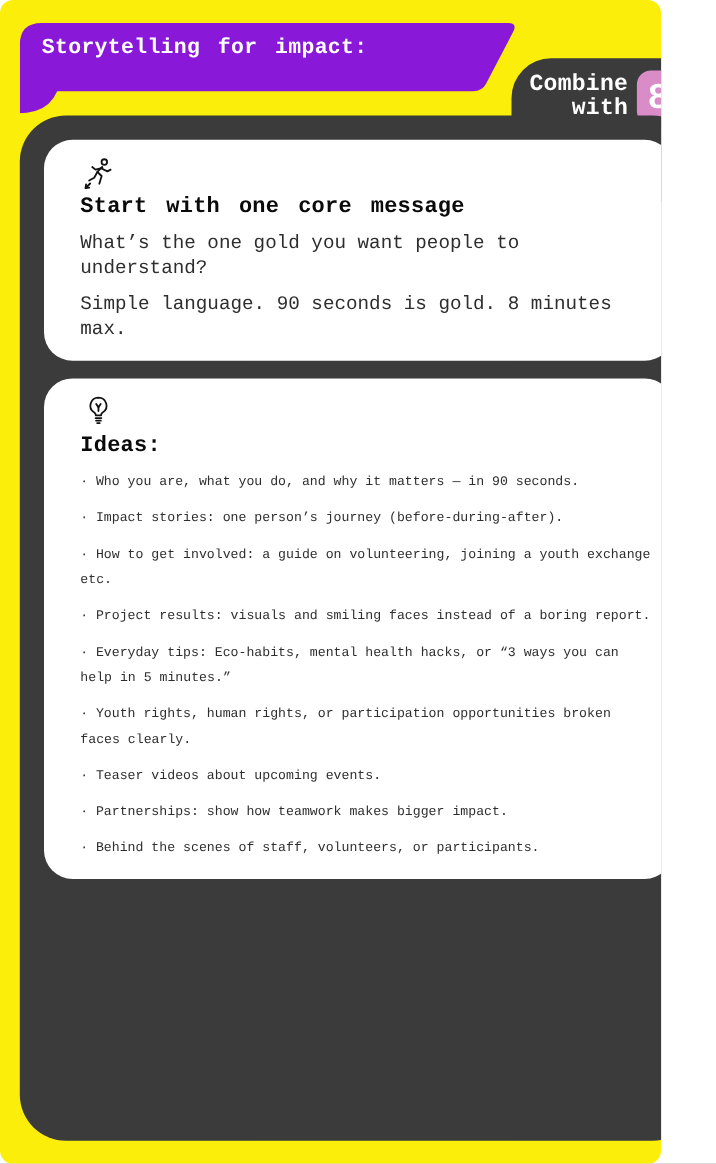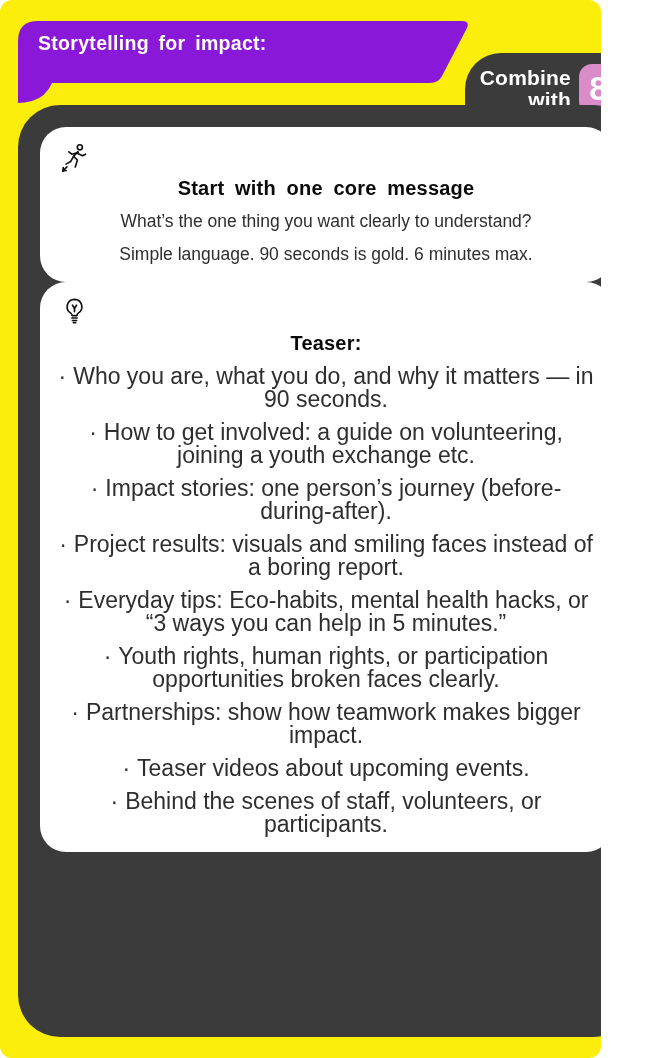--- a/index.html
+++ b/index.html
@@ -1,21 +1,21 @@
 <!DOCTYPE html>
 <html style="--yellow: #FBEE0A; --purple: #8A18D8; --dark: #3B3B3B; --pink: #DA8CC8; --card-bg: #FFFFFF; --body-text: #2E2E2E; --heading-text: #0A0A0A; --header-text: #FFFFFF;"><head>
 <meta charset="utf-8">
 <style>
   html,body { margin:0; padding:0; }
   .frame {
     position:relative;
     width:601px; height:1058px;
     background:var(--yellow,#FBEE0A);
     overflow:hidden;
-    font-family:Liberation Sans, sans-serif;
+    font-family:Liberation Mono, monospace;
     border-radius:12px;
   }
 
   
   .banner-wrap { position:absolute; left:18px; top:21px; width:452px; height:82px; }
   .banner-svg { position:absolute; left:0; top:0; width:452px; height:82px; display:block; }
   .banner-shape { fill:var(--purple,#8A18D8); }
   .banner-text {
     position:absolute; left:20px; top:11px;
     color:var(--header-text,#FFFFFF);
@@ -52,38 +52,37 @@
     background:var(--dark,#3B3B3B);
     border-radius:42px;
     box-sizing:border-box;
     padding:22px 23px 0 22px;
   }
 
   
   .card {
     background:var(--card-bg,#FFFFFF);
     border-radius:26px;
-    padding:10px 18px 16px 18px;
-    margin-bottom:0;
-    text-align:center;
+    padding:10px 18px 16px 33px;
+    margin-bottom:16px;
   }
   .card-icon { display:block; width:33px; height:33px; margin:4px 0 1px 0; }
   .card-icon svg { width:33px; height:33px; display:block; }
   .card-title {
     font-size:20px; font-weight:bold;
     color:var(--heading-text,#0A0A0A);
     margin:3px 0 5px 0;
     letter-spacing:0.2px; word-spacing:5px;
   }
   .card-p {
     font-size:17.5px; line-height:23px;
     color:var(--body-text,#2E2E2E);
     margin:10px 0 0 0;
   }
-  .bullet { margin:10px 0 0 0; font-size:23px; line-height:23px; color:var(--body-text,#2E2E2E); }
+  .bullet { margin:10px 0 0 0; font-size:12px; line-height:23px; color:var(--body-text,#2E2E2E); }
   .bullet .marker { display:inline-block; margin-right:7px; }
 
   .icon-stroke { stroke:#111; fill:none; stroke-width:1.7; stroke-linecap:round; stroke-linejoin:round; }
 </style>
 </head>
 <body>
 
 <div class="frame">
 
   <div class="banner-wrap">
@@ -116,45 +115,45 @@
             <path d="M16 15.8 L13 21.2 L8.3 23.8"></path>
             <path d="M20.8 12 L14.2 13.6 L11.2 11.2"></path>
             <path d="M20.3 12.8 L25.4 15.2 L28.4 13.6"></path>
             <path d="M9.2 26.6 L5 30.8"></path>
             <path d="M5 30.8 L8.4 30.4"></path>
             <path d="M5 30.8 L5.4 27.4"></path>
           </g>
         </svg>
       </span>
       <div class="card-title">Start with one core message</div>
-      <p class="card-p">What’s the one thing you want clearly to understand?</p>
-      <p class="card-p">Simple language. 90 seconds is gold. 6 minutes max.</p>
+      <p class="card-p">What’s the one gold you want people to understand?</p>
+      <p class="card-p">Simple language. 90 seconds is gold. 8 minutes max.</p>
     </div>
 
 
     <div class="card">
       <span class="card-icon">
         <svg viewBox="0 0 34 34" aria-hidden="true">
           <g class="icon-stroke">
             <path d="M17 3.5 a7.6 7.6 0 0 1 3.9 14.1 c-.9 .6 -1.4 1.6 -1.4 2.6 h-5 c0 -1 -.5 -2 -1.4 -2.6 A7.6 7.6 0 0 1 17 3.5 z"></path>
             <path d="M14.9 9.5 L17 12.6 L19.1 9.5"></path>
             <path d="M17 12.6 L17 16.2"></path>
             <path d="M14.3 22.7 h5.4"></path>
             <path d="M14.8 25.2 h4.4"></path>
             <path d="M15.8 27.4 h2.4"></path>
           </g>
         </svg>
       </span>
-      <div class="card-title">Teaser:</div>
+      <div class="card-title">Ideas:</div>
 
       <p class="bullet"><span class="marker">·</span><span>Who you are, what you do, and why it matters — in 90 seconds.</span></p>
+      <p class="bullet"><span class="marker">·</span><span>Impact stories: one person’s journey (before-during-after).</span></p>
       <p class="bullet"><span class="marker">·</span><span>How to get involved: a guide on volunteering, joining a youth exchange etc.</span></p>
-      <p class="bullet"><span class="marker">·</span><span>Impact stories: one person’s journey (before-during-after).</span></p>
       <p class="bullet"><span class="marker">·</span><span>Project results: visuals and smiling faces instead of a boring report.</span></p>
       <p class="bullet"><span class="marker">·</span><span>Everyday tips: Eco-habits, mental health hacks, or “3 ways you can help in 5 minutes.”</span></p>
       <p class="bullet"><span class="marker">·</span><span>Youth rights, human rights, or participation opportunities broken faces clearly.</span></p>
+      <p class="bullet"><span class="marker">·</span><span>Teaser videos about upcoming events.</span></p>
       <p class="bullet"><span class="marker">·</span><span>Partnerships: show how teamwork makes bigger impact.</span></p>
-      <p class="bullet"><span class="marker">·</span><span>Teaser videos about upcoming events.</span></p>
       <p class="bullet"><span class="marker">·</span><span>Behind the scenes of staff, volunteers, or participants.</span></p>
     </div>
 
   </div>
 </div>
 
 </body></html>

